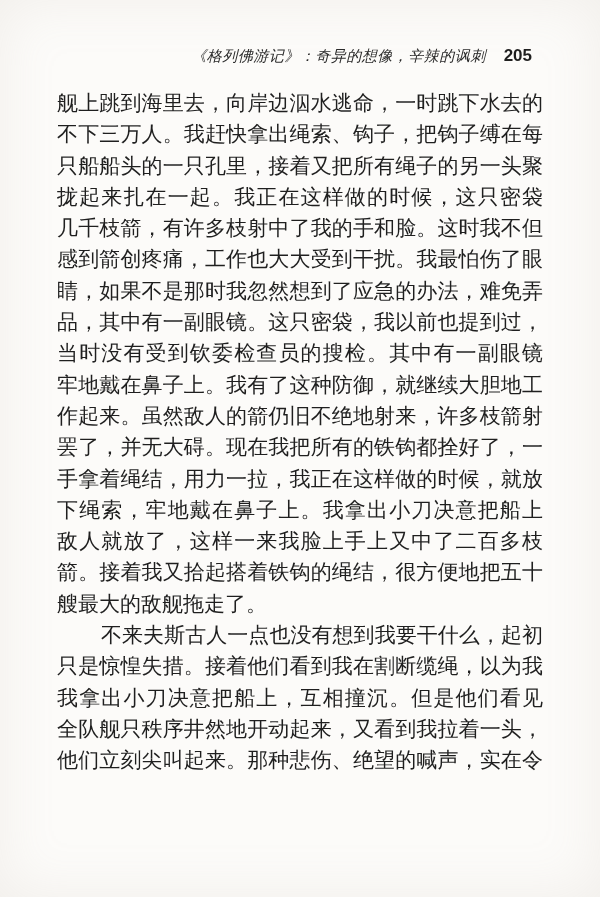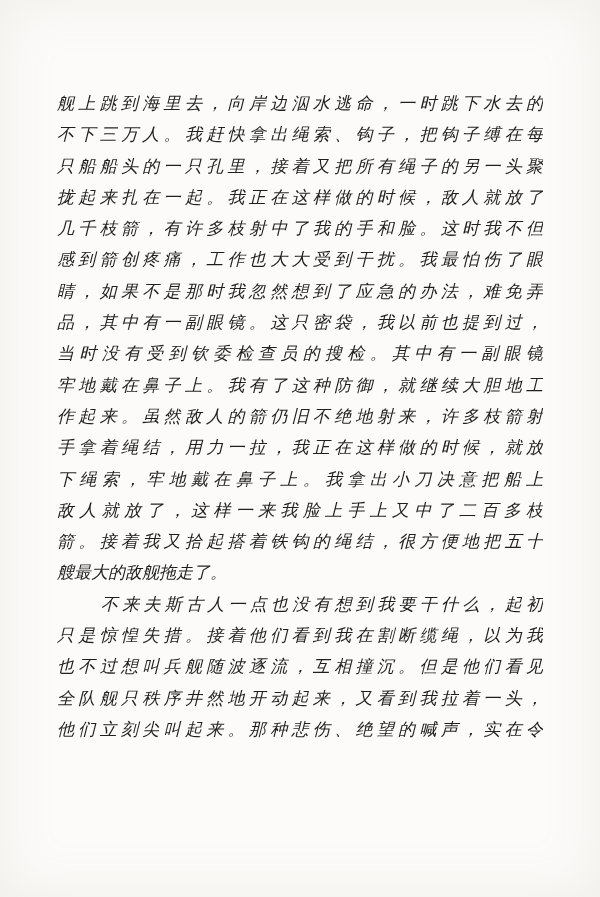--- a/index.html
+++ b/index.html
@@ -49,56 +49,60 @@
   }
   .body-text {
     position: absolute;
     top: 88px;
     left: 57px;
     width: 486px;
   }
   .line {
     height: 31.3px;
     line-height: 31.3px;
-    font-size: 17px;
+    font-size: 21px;
     white-space: nowrap;
     text-align: justify;
     text-align-last: justify;
     text-justify: inter-character;
     overflow: hidden;
-    font-style: italic;
   }
   .line.no-justify {
     text-align: left;
     text-align-last: left;
   }
   .line.indent {
     text-indent: 44px;
   }
 </style>
 </head>
 <body>
 
 <div class="page">
+  <div class="running-head">
+    <span class="head-title">《格列佛游记》：奇异的想像，辛辣的讽刺</span>
+    <span class="page-num">205</span>
+  </div>
   <div class="body-text">
       <div class="line">舰上跳到海里去，向岸边泅水逃命，一时跳下水去的</div>
       <div class="line">不下三万人。我赶快拿出绳索、钩子，把钩子缚在每</div>
       <div class="line">只船船头的一只孔里，接着又把所有绳子的另一头聚</div>
-      <div class="line">拢起来扎在一起。我正在这样做的时候，敌人就放了</div>
+      <div class="line">拢起来扎在一起。我正在这样做的时候，这只密袋</div>
       <div class="line">几千枝箭，有许多枝射中了我的手和脸。这时我不但</div>
       <div class="line">感到箭创疼痛，工作也大大受到干扰。我最怕伤了眼</div>
       <div class="line">睛，如果不是那时我忽然想到了应急的办法，难免弄</div>
       <div class="line">品，其中有一副眼镜。这只密袋，我以前也提到过，</div>
       <div class="line">当时没有受到钦委检查员的搜检。其中有一副眼镜</div>
       <div class="line">牢地戴在鼻子上。我有了这种防御，就继续大胆地工</div>
       <div class="line">作起来。虽然敌人的箭仍旧不绝地射来，许多枝箭射</div>
+      <div class="line">罢了，并无大碍。现在我把所有的铁钩都拴好了，一</div>
       <div class="line">手拿着绳结，用力一拉，我正在这样做的时候，就放</div>
       <div class="line">下绳索，牢地戴在鼻子上。我拿出小刀决意把船上</div>
       <div class="line">敌人就放了，这样一来我脸上手上又中了二百多枝</div>
       <div class="line">箭。接着我又拾起搭着铁钩的绳结，很方便地把五十</div>
       <div class="line no-justify">艘最大的敌舰拖走了。</div>
       <div class="line indent">不来夫斯古人一点也没有想到我要干什么，起初</div>
       <div class="line">只是惊惶失措。接着他们看到我在割断缆绳，以为我</div>
-      <div class="line">也不过想叫兵舰随波逐流，互相撞沉。但是他们看见</div>
+      <div class="line">我拿出小刀决意把船上，互相撞沉。但是他们看见</div>
       <div class="line">全队舰只秩序井然地开动起来，又看到我拉着一头，</div>
       <div class="line">他们立刻尖叫起来。那种悲伤、绝望的喊声，实在令</div>
     </div>
 </div>
 
 </body></html>

